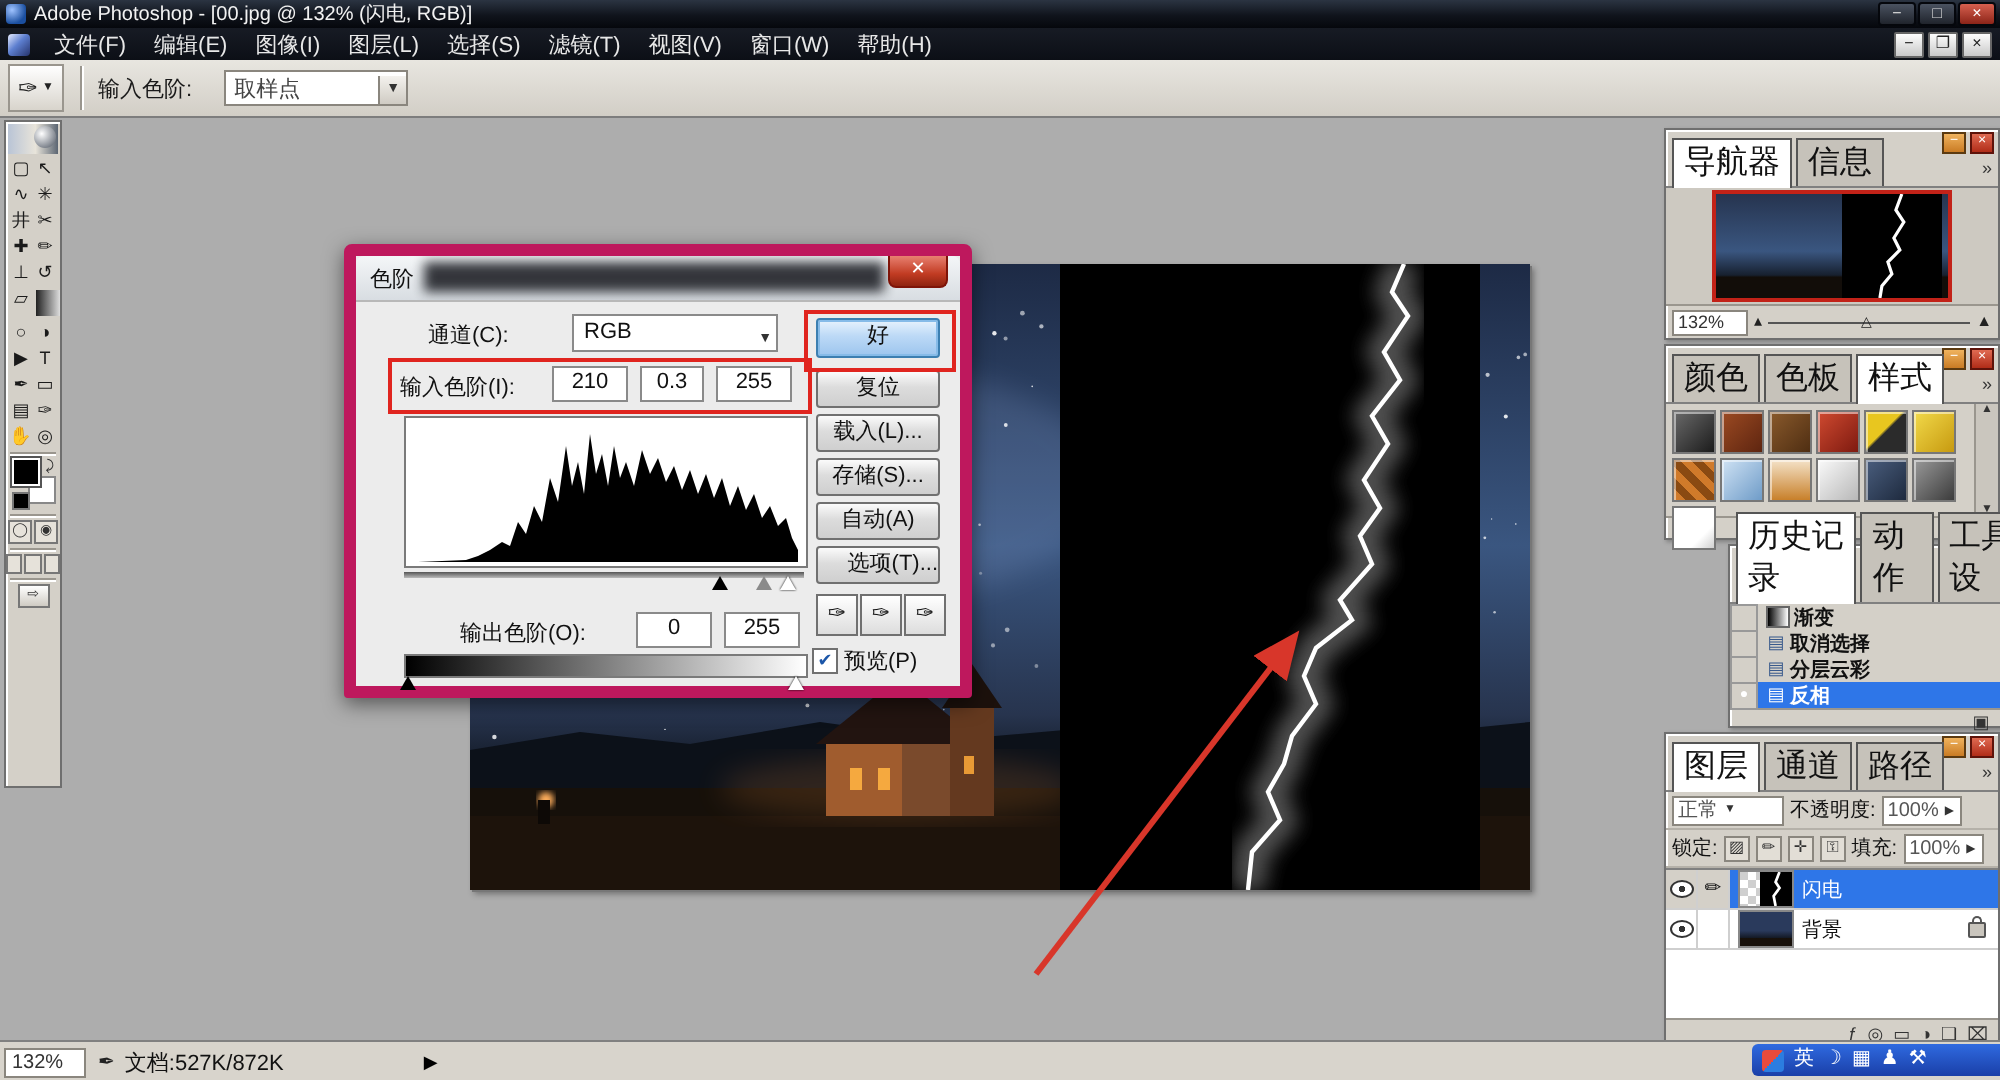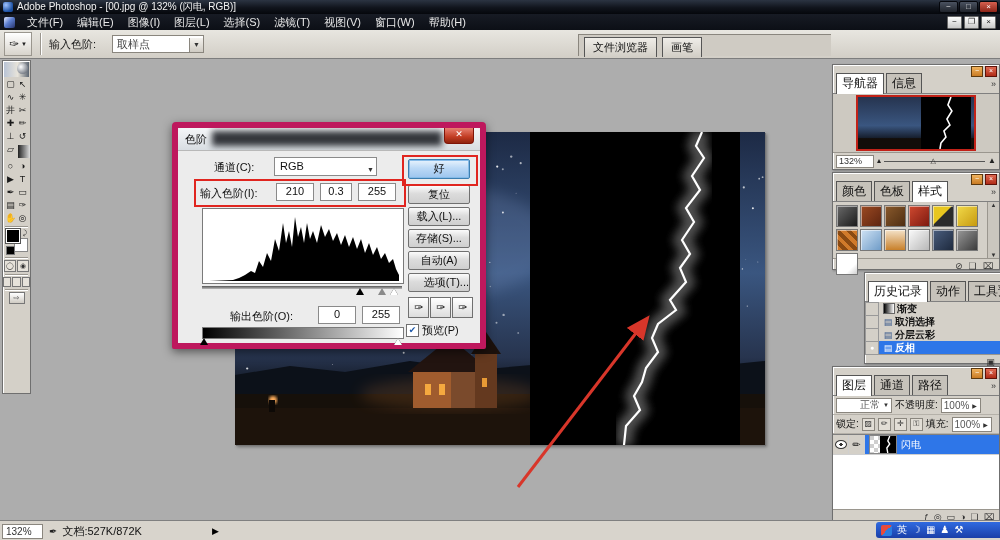--- a/index.html
+++ b/index.html
@@ -68,21 +68,21 @@
     background:#ececec;border:6px solid #be185d;border-radius:4px 4px 2px 2px;
     box-shadow:0 3px 10px rgba(0,0,0,.5);}
   .dlg-title{position:relative;height:22px;border-bottom:1px solid #b8b8b8;
     background:linear-gradient(#f4f6f8,#d8dde2);border-radius:4px 4px 0 0;overflow:hidden;}
   .dlg-title .blur{position:absolute;left:34px;top:3px;width:230px;height:15px;background:#14161c;filter:blur(3px);opacity:.85;}
   .dlg-title .ttl{position:absolute;left:7px;top:4px;color:#111;}
   .dlg-close{position:absolute;right:6px;top:0;width:28px;height:15px;border:1px solid #7e1408;border-top:none;
     border-radius:0 0 4px 4px;background:linear-gradient(#e88070,#c13b22 60%,#8f2410);
     color:#fff;font-size:9px;text-align:center;line-height:13px;}
   .row-ch{position:absolute;left:36px;top:32px;color:#111;}
-  .chsel{position:absolute;left:96px;top:29px;width:96px;height:17px;background:#fff;border:1px solid #8a8a8a;
+  .chsel{position:absolute;left:108px;top:29px;width:96px;height:17px;background:#fff;border:1px solid #8a8a8a;
     color:#111;padding-left:5px;line-height:16px;}
   .chsel .dd{position:absolute;right:2px;top:4px;font-size:7px;color:#333;}
   .annot{position:absolute;border:2px solid #e0251f;z-index:5;}
   .row-in{position:absolute;left:22px;top:58px;color:#111;}
   .infield{position:absolute;top:55px;height:16px;background:#fff;border:1px solid #8a8a8a;text-align:center;line-height:15px;color:#111;}
   .hist{position:absolute;left:24px;top:80px;width:200px;height:74px;background:#fff;border:1px solid #7a7a7a;}
   .insl{position:absolute;left:24px;top:158px;width:200px;height:10px;}
   .insl .track{position:absolute;left:0;top:0;width:200px;height:3px;background:linear-gradient(#555,#bbb);}
   .tri{position:absolute;width:0;height:0;border-left:4px solid transparent;border-right:4px solid transparent;}
   .tri.up{border-bottom:7px solid #000;}
@@ -101,21 +101,21 @@
   .preview{position:absolute;left:228px;top:195px;color:#111;display:flex;align-items:center;gap:3px;}
   .chk{width:11px;height:11px;background:#fff;border:1px solid #707070;font-size:9px;line-height:10px;text-align:center;color:#1b56a8;}
   
   .pal{position:absolute;left:832px;width:166px;background:#d4d0c8;border:1px solid #6f6f6f;
     box-shadow:inset 1px 1px 0 #fff, 1px 1px 2px rgba(0,0,0,.25);}
   .pal-top{height:11px;display:flex;justify-content:flex-end;gap:2px;padding:1px 2px 0 0;}
   .pbtn{width:10px;height:9px;font-size:7px;line-height:8px;text-align:center;color:#fff;border:1px solid #5c3a10;
     background:linear-gradient(#f0b35e,#c97b24);}
   .pbtn.close{background:linear-gradient(#e06a52,#b02c18);border-color:#5e130a;}
   .ptabs{display:flex;align-items:flex-end;height:16px;padding-left:3px;position:relative;border-bottom:1px solid #808080;}
-  .ptab{border:1px solid #555;border-bottom:none;background:#c6c2ba;padding:1px 5px;font-size:12px;color:#111;margin-right:2px;}
+  .ptab{border:1px solid #555;border-bottom:none;background:#c6c2ba;padding:1px 5px;font-size:16px;color:#111;margin-right:2px;}
   .ptab.active{background:#fff;position:relative;top:1px;padding-bottom:2px;}
   .pmore{position:absolute;right:3px;top:2px;font-size:9px;color:#333;}
   
   .nav-body{height:58px;display:flex;align-items:center;justify-content:center;background:#cdc9c1;}
   .nav-thumb{width:116px;height:52px;border:2px solid #c22218;position:relative;background:linear-gradient(180deg,#26344f 0%,#3a5680 55%,#17202f 78%,#120d09 80%);}
   .nav-band{position:absolute;left:54%;top:0;width:43%;height:100%;background:#000;}
   .nav-foot{height:16px;border-top:1px solid #9a968e;display:flex;align-items:center;padding:0 3px;gap:3px;}
   .nav-zoom{width:34px;height:11px;background:#fff;border:1px solid #8a867e;font-size:9px;line-height:11px;padding-left:2px;color:#333;}
   .nav-slider{flex:1;height:1px;background:#555;position:relative;}
   .nav-slider .mark{position:absolute;left:46%;top:-4px;font-size:7px;color:#222;}
@@ -197,24 +197,20 @@
 <div class="optionsbar">
   <div class="optool">
     <span>✑</span>
     <span style="font-size:6px;margin-left:2px;">▼</span>
   </div>
   <div class="opt-sep"></div>
   <span class="oplabel">输入色阶:</span>
   <div class="opselect">
     <span>取样点</span>
     <span class="dd">▼</span>
-  </div>
-  <div class="well">
-    <div class="welltab">文件浏览器</div>
-    <div class="welltab">画笔</div>
   </div>
 </div>
 
 <div class="toolbox">
   <div class="tb-banner"></div>
   <div class="toolgrid" id="toolgrid">
       <div class="tool">▢</div>
       <div class="tool">↖</div>
       <div class="tool">∿</div>
       <div class="tool">✳</div>
@@ -616,21 +612,21 @@
     <div class="pbtn">−</div>
     <div class="pbtn close">×</div>
   </div>
   <div class="ptabs">
     <div class="ptab active">图层</div>
     <div class="ptab">通道</div>
     <div class="ptab">路径</div>
     <span class="pmore">»</span>
   </div>
   <div class="lrow1">
-    <div class="lsel" style="width:50px;justify-content:flex-end;">
+    <div class="lsel" style="width:50px;">
       <span>正常</span>
       <span class="dd">▼</span>
     </div>
     <span>不透明度:</span>
     <div class="lsel" style="width:34px;">
       <span>100%</span>
       <span class="dd">▶</span>
     </div>
   </div>
   <div class="lrow1">
@@ -651,20 +647,29 @@
           <div class="eye"></div>
         </div>
       <div class="cell" style="background:#d4d0c8;color:#111;">✏</div>
       <div class="lthumb checker">
         <div class="bandmini"><svg width="100%" height="100%" viewBox="0 0 16 17" preserveAspectRatio="none">
           <path d="M10,0 L8,5 L10,8 L7,12 L8,17" fill="none" stroke="#fff" stroke-width="1.4"></path>
             </svg></div>
       </div>
       <span>闪电</span>
     </div>
+    <div class="layerrow">
+      <div class="cell">
+          <div class="eye"></div>
+        </div>
+      <div class="cell"></div>
+      <div class="lthumb" style="background:linear-gradient(180deg,#2a3a5c 55%,#151b28 75%,#17100a 78%);"></div>
+      <span>背景</span>
+      <div class="lock-ico"></div>
+    </div>
   </div>
   <div class="lfoot">
     <span>ƒ</span>
     <span>◎</span>
     <span>▭</span>
     <span>◑</span>
     <span>❏</span>
     <span>⌧</span>
   </div>
 </div>

